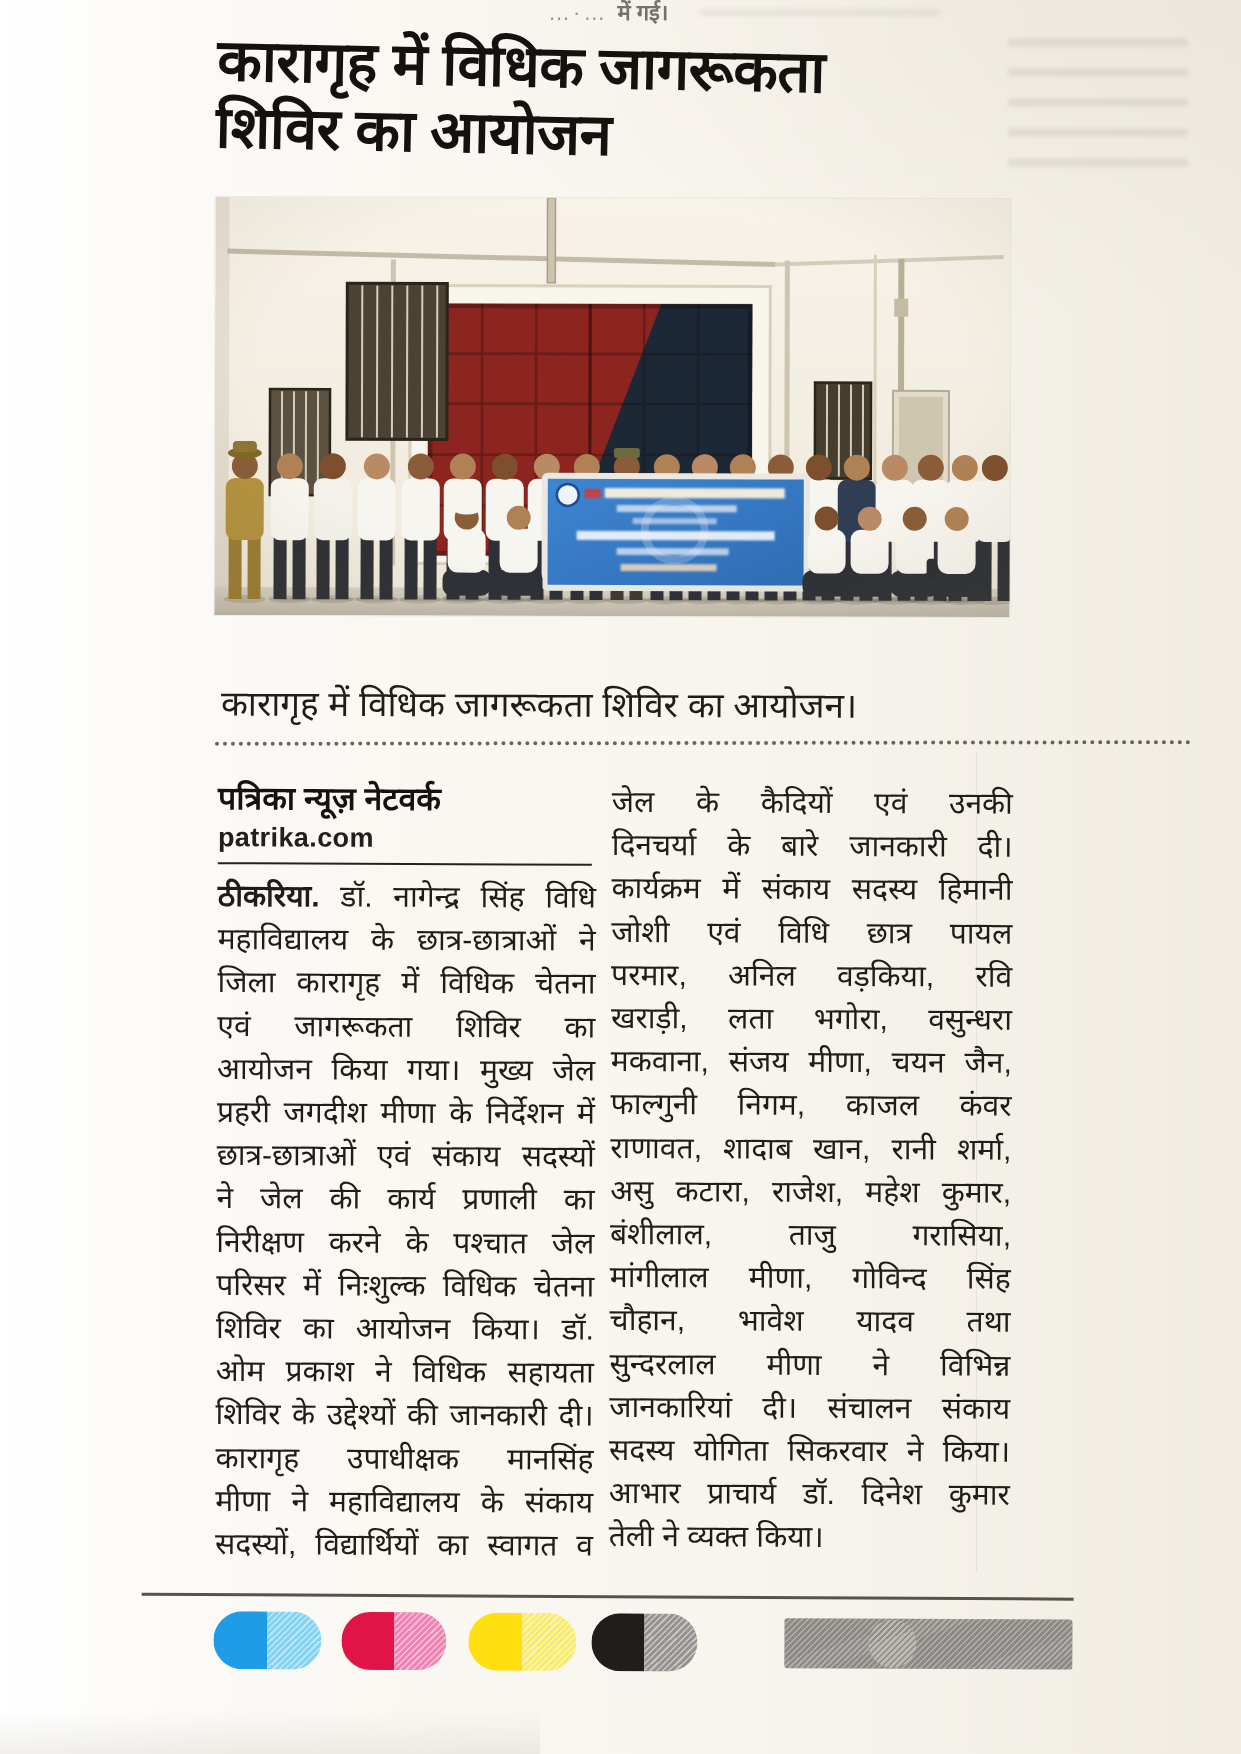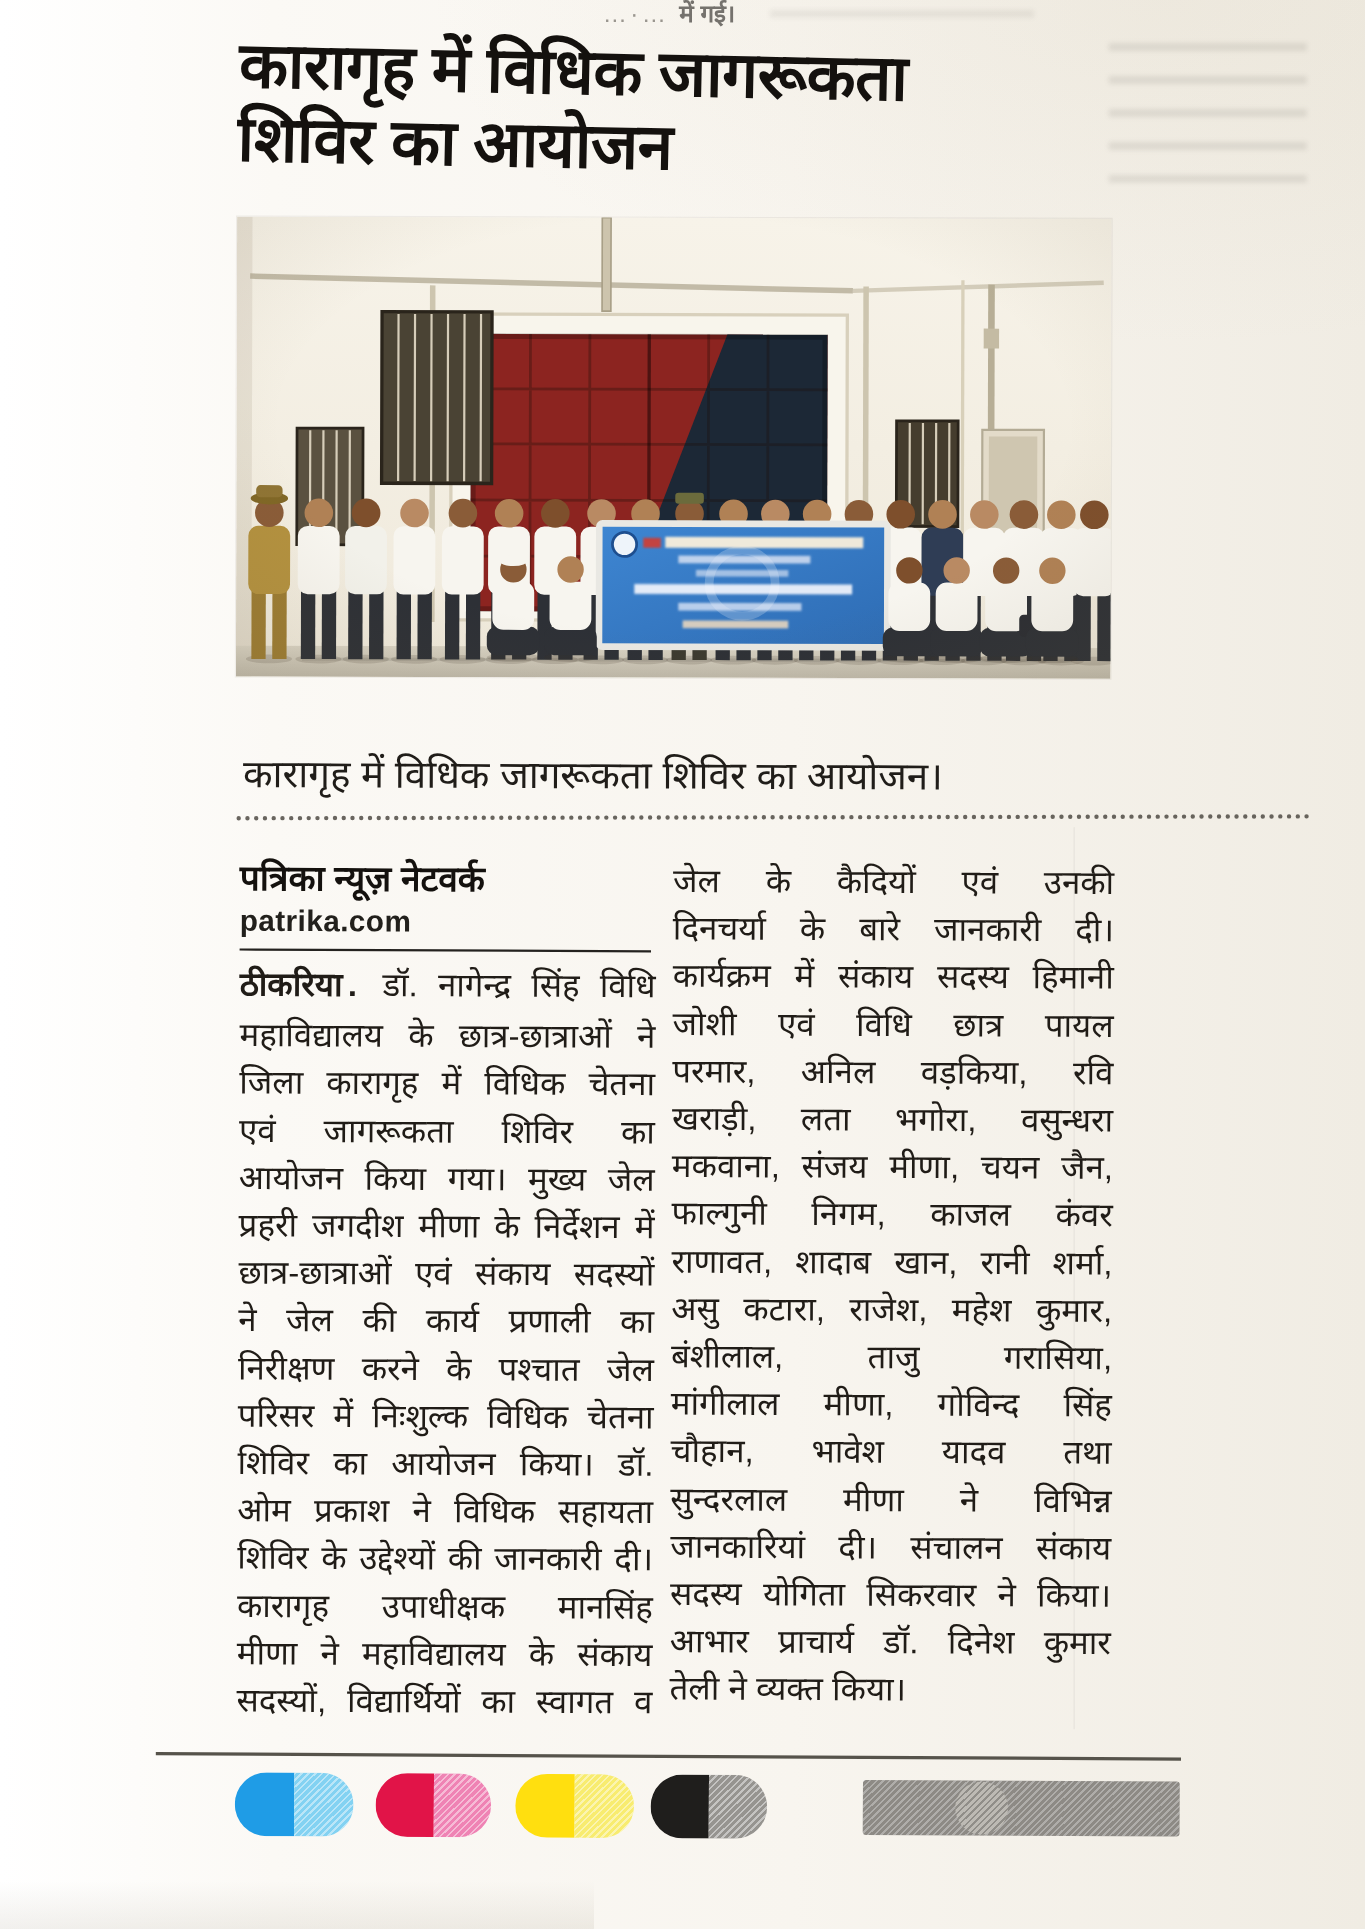--- a/index.html
+++ b/index.html
@@ -47,21 +47,21 @@
   .byline .site{font-size:27px;font-weight:700;color:#22201c;margin-top:4px;letter-spacing:.4px;}
   .byline .rule{width:374px;height:2px;background:#24221f;margin-top:9px;}
 
   
   .col{position:absolute;font-size:30px;line-height:43.2px;color:#201c17;
     text-align:justify;transform:rotate(.25deg);transform-origin:left top;}
   .col-left{left:218px;top:874px;width:378px;}
   .col-right{left:612px;top:780px;width:401px;}
   .bodyline{text-align:justify;text-align-last:justify;white-space:nowrap;}
   .bodyline.endline{text-align-last:left;}
-  .dateline{font-weight:700;font-family:Liberation Mono, monospace;}
+  .dateline{font-weight:700;}
   .crease{position:absolute;left:976px;top:752px;width:1px;height:820px;
     background:rgba(60,50,40,.07);}
 
   
   .marks{position:absolute;left:0;top:0;width:1241px;height:1754px;
     transform:rotate(.3deg);transform-origin:left top;pointer-events:none;}
   .marks .rule{position:absolute;left:150px;top:1592px;width:932px;height:3px;background:#56534b;}
   .pill{position:absolute;top:1610px;height:58px;border-radius:29px;overflow:hidden;display:flex;}
   .pill .half{flex:1 1 50%;position:relative;}
   .hatch::after{content:"";position:absolute;inset:0;

